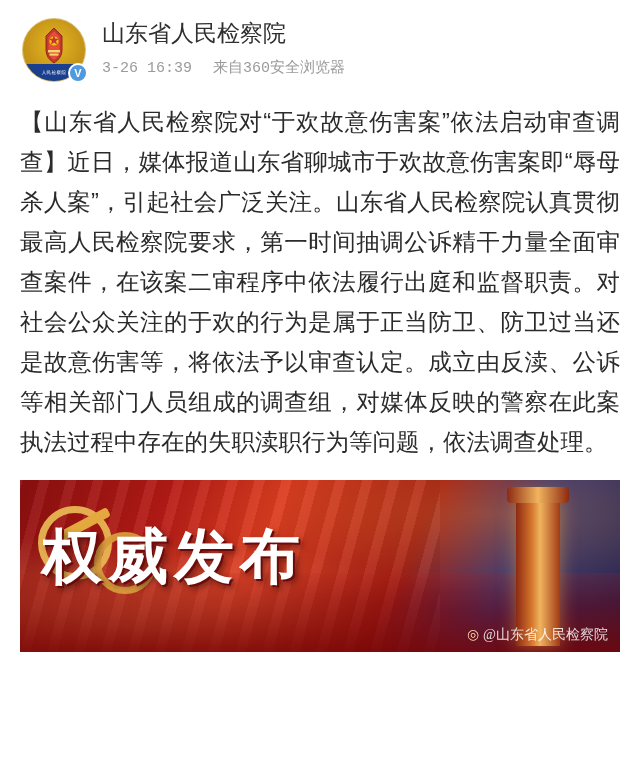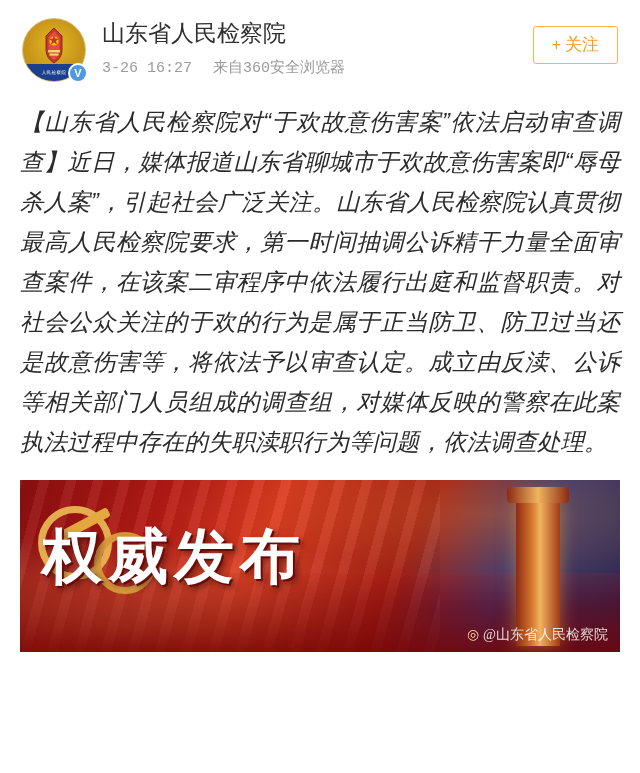--- a/index.html
+++ b/index.html
@@ -119,21 +119,20 @@
     cursor: pointer;
     line-height: 20px;
   }
   .follow-btn .plus {
     font-size: 16px;
     margin-right: 4px;
   }
   
   .content {
     padding: 14px 20px 0 20px;
-    font-style: italic;
   }
   .content p {
     margin: 0;
     font-size: 23.5px;
     line-height: 40px;
     color: #2b2b2b;
     text-align: justify;
     letter-spacing: 0px;
     word-break: break-all;
   }
@@ -260,28 +259,25 @@
         <div class="bluearc">
           <span>人民检察院</span>
         </div>
       </div>
       <div class="badge-v">V</div>
     </div>
 
     <div class="head-text">
       <div class="account-name">山东省人民检察院</div>
       <div class="meta">
-        <span>3-26 16:27</span>
+        <span>3-26 16:39</span>
         <span class="src">来自360安全浏览器</span>
       </div>
     </div>
 
-    <div class="follow-btn">
-      <span class="plus">+</span><span>关注</span>
-    </div>
 
   </div>
 
   <div class="content">
     <p>【山东省人民检察院对“于欢故意伤害案”依法启动审查调查】近日，媒体报道山东省聊城市于欢故意伤害案即“辱母杀人案”，引起社会广泛关注。山东省人民检察院认真贯彻最高人民检察院要求，第一时间抽调公诉精干力量全面审查案件，在该案二审程序中依法履行出庭和监督职责。对社会公众关注的于欢的行为是属于正当防卫、防卫过当还是故意伤害等，将依法予以审查认定。成立由反渎、公诉等相关部门人员组成的调查组，对媒体反映的警察在此案执法过程中存在的失职渎职行为等问题，依法调查处理。</p>
   </div>
 
   <div class="pic-wrap">
     <div class="pic">
       <div class="drape"></div>

